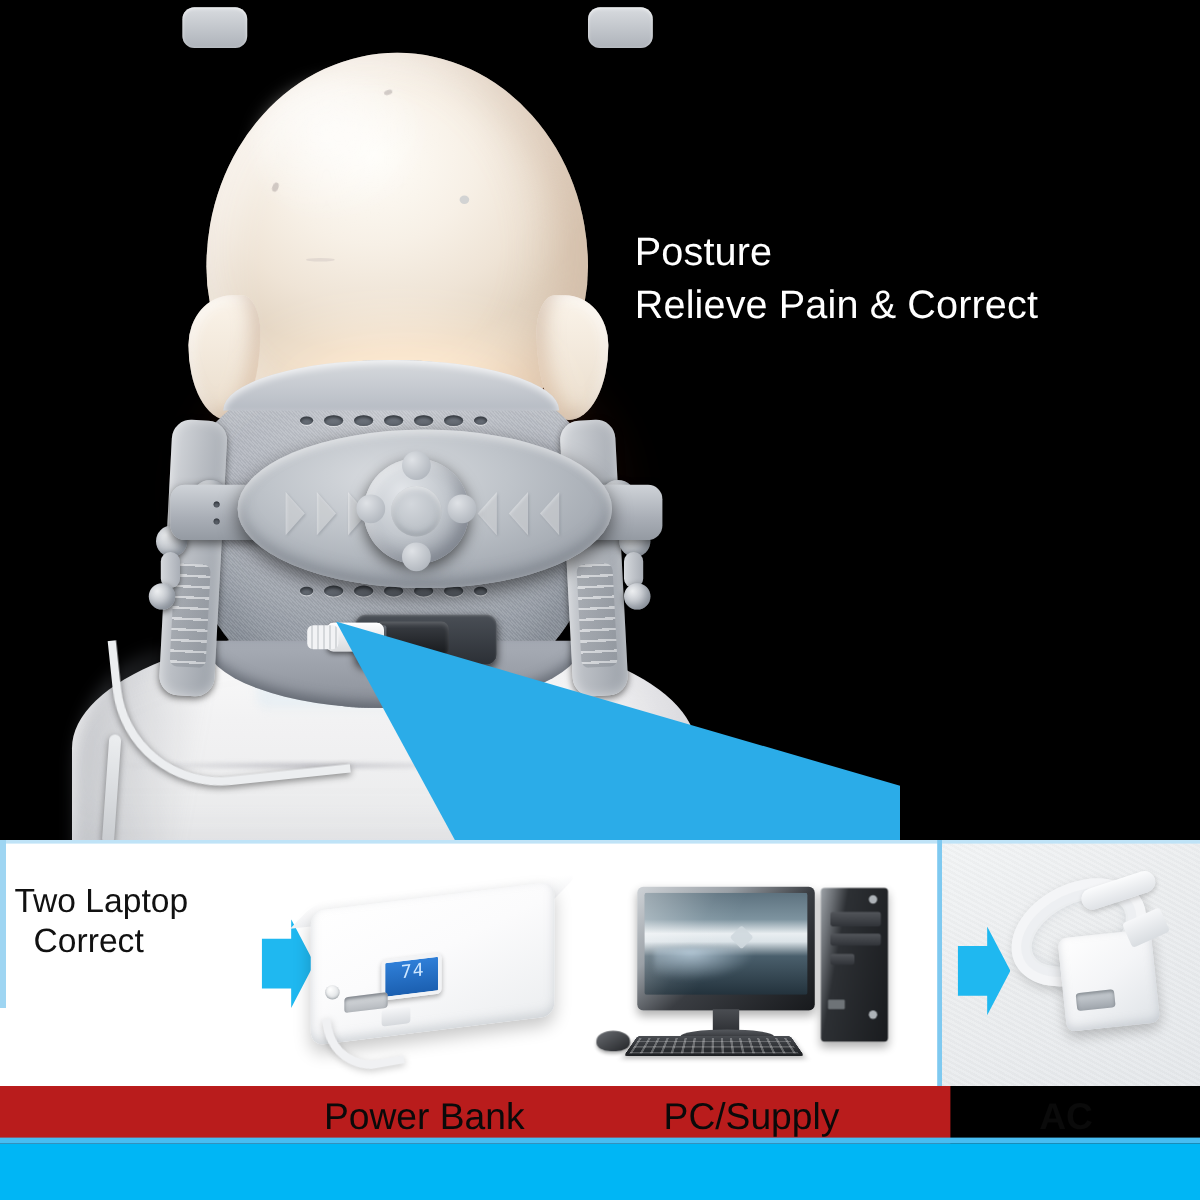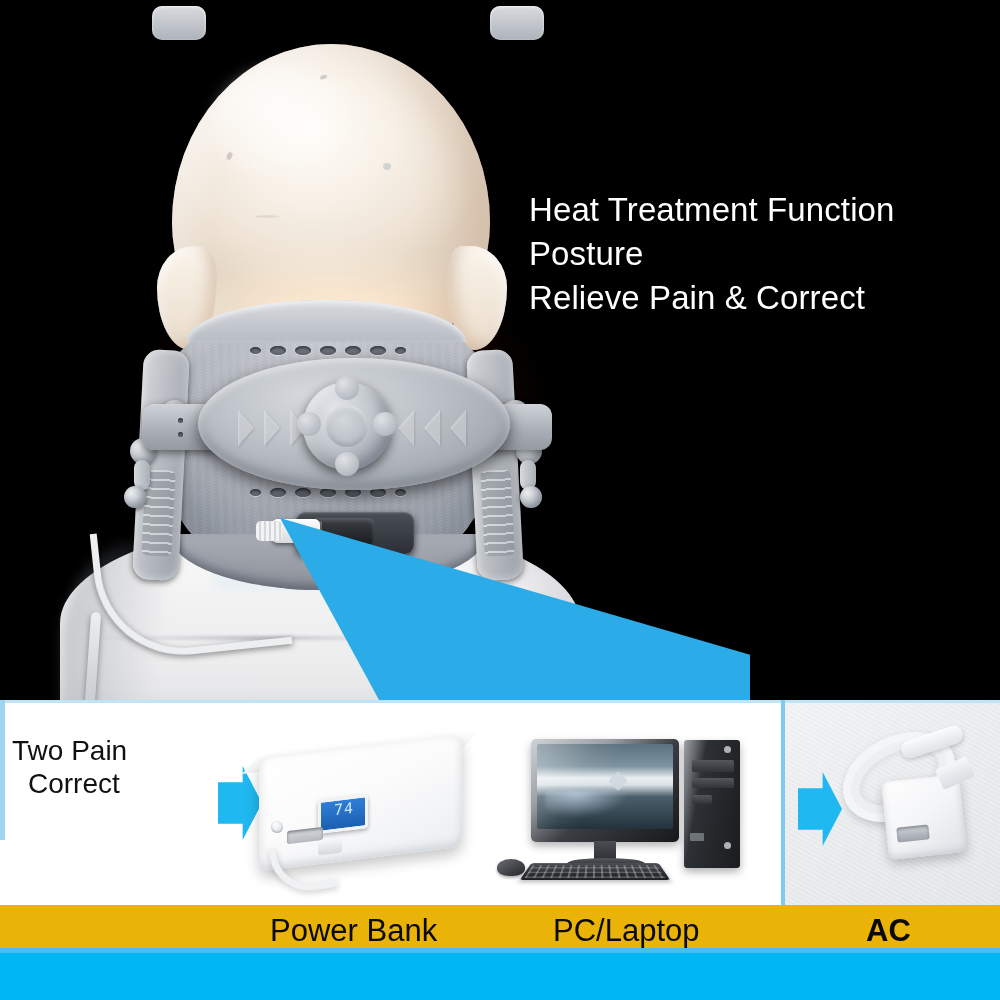--- a/index.html
+++ b/index.html
@@ -380,21 +380,21 @@
     background:linear-gradient(180deg,#f6f7f9,#d9dde1);border-radius:3px;transform:rotate(-24deg);
   }
   .ac-port{
     position:absolute;left:897px;top:826px;width:32px;height:15px;border-radius:3px;
     background:linear-gradient(180deg,#cfd4d9,#9ea4ab);transform:rotate(-6deg);
     box-shadow:inset 0 2px 3px rgba(90,96,104,.6);
   }
 
   
   .caption-band{
-    position:absolute;left:0;top:905px;width:1000px;height:48px;background:#eab308;
+    position:absolute;left:0;top:905px;width:792px;height:48px;background:#b91c1c;
   }
   .caption-band .cap{
     position:absolute;top:8px;color:#0a0a0a;font-size:31px;font-weight:400;white-space:nowrap;
   }
   .cap.c1{left:270px;}
   .cap.c2{left:553px;}
   .cap.c3{left:866px;font-weight:bold;}
   .bottom-band{position:absolute;left:0;top:953px;width:1000px;height:47px;background:#00B6F5;}
   .bottom-thinline{position:absolute;left:0;top:948px;width:1000px;height:5px;background:#47BDF2;}
 </style>
@@ -491,34 +491,33 @@
     <div class="jack-barrel"></div>
     <div class="jack-ring"></div>
     <div class="jack-plug"></div>
     <div class="cable-strain"></div>
     <div class="cable"></div>
     <div class="cable-tail"></div>
 
     <div class="wedge"></div>
 
     <div class="title">
-      <div>Heat Treatment Function</div>
       <div>Posture</div>
       <div>Relieve Pain &amp; Correct</div>
     </div>
   </div>
 
   <div class="panel"></div>
   <div class="panel-right-bg"></div>
   <div class="panel-bordertop"></div>
   <div class="panel-borderleft"></div>
   <div class="panel-divider"></div>
 
   <div class="supply-text">
-    <div>Two Pain</div>
+    <div>Two Laptop</div>
     <div class="l2">Correct</div>
   </div>
 
   <div class="arrow a1"></div>
   <div class="arrow a2"></div>
 
   <div class="pb-top"></div>
   <div class="pb"></div>
   <div class="pb-lcd"></div>
   <div class="pb-lcd-digits">74</div>
@@ -545,19 +544,19 @@
 
   <div class="ac-coil"></div>
   <div class="ac-coil2"></div>
   <div class="ac-lead"></div>
   <div class="ac-brick"></div>
   <div class="ac-prongs"></div>
   <div class="ac-port"></div>
 
   <div class="caption-band">
     <span class="cap c1">Power Bank</span>
-    <span class="cap c2">PC/Laptop</span>
+    <span class="cap c2">PC/Supply</span>
     <span class="cap c3">AC</span>
   </div>
   <div class="bottom-thinline"></div>
   <div class="bottom-band"></div>
 
 </div>
 
 </body></html>

